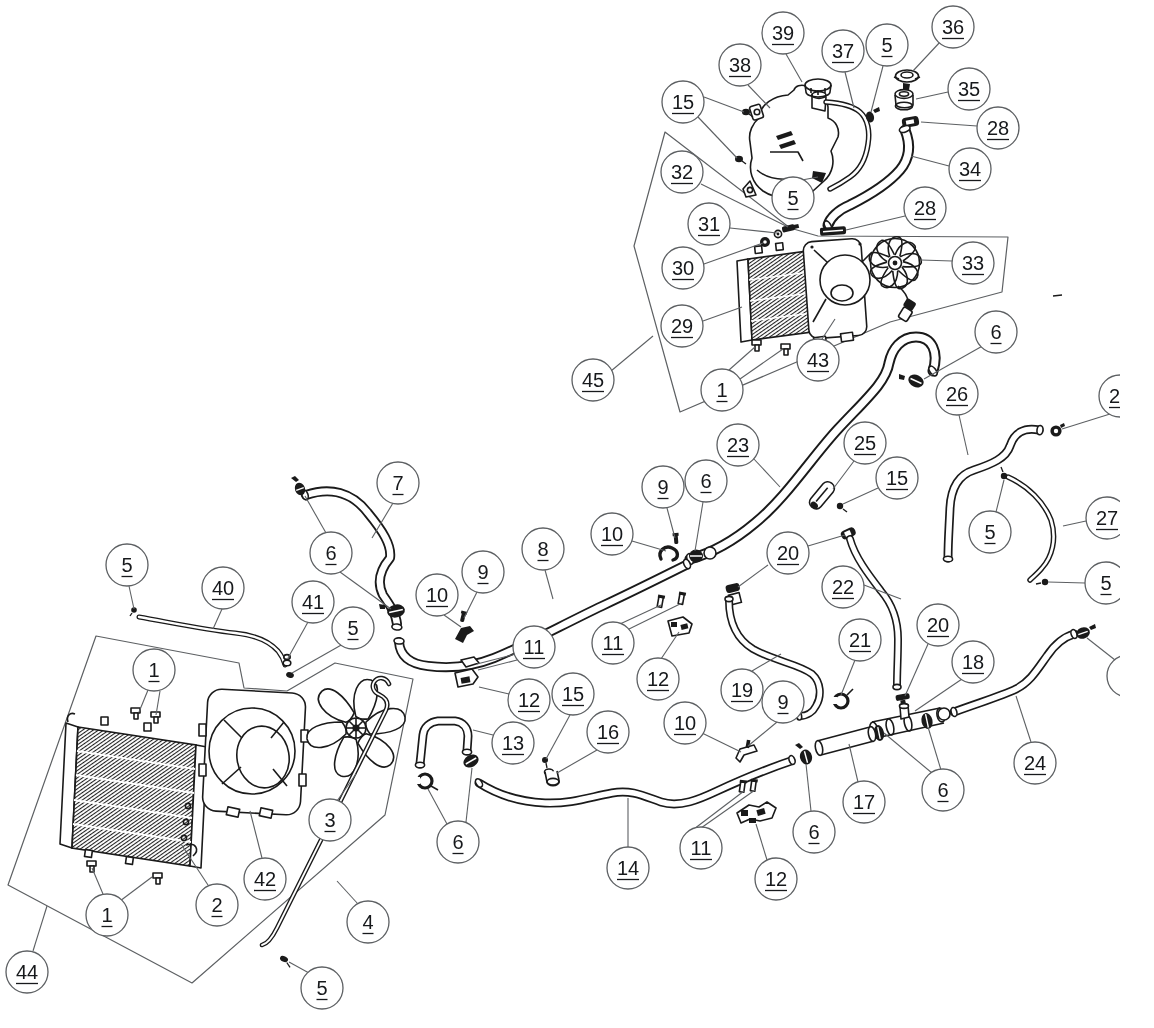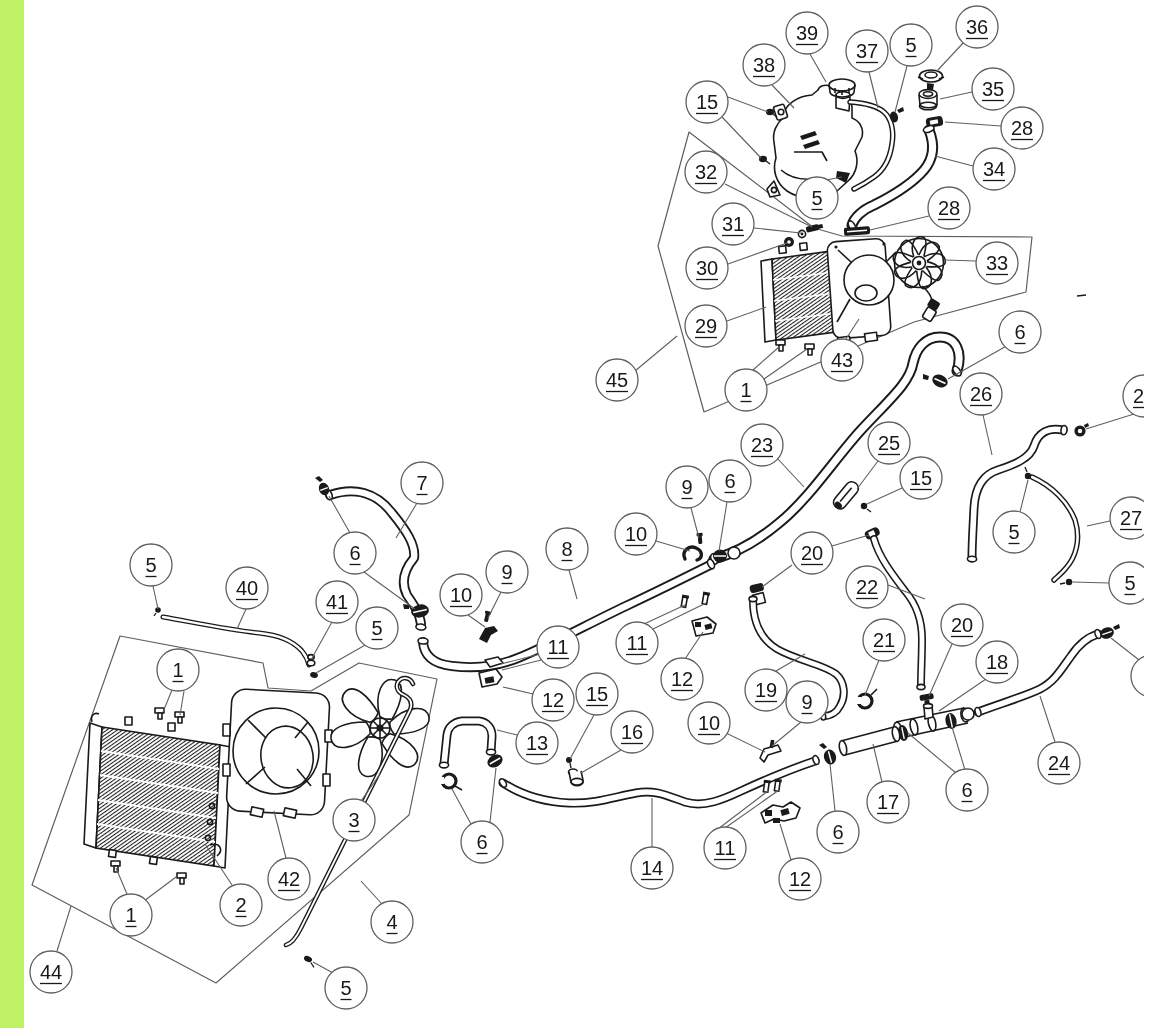--- a/index.html
+++ b/index.html
@@ -1,17 +1,17 @@
 <!DOCTYPE html>
 <html><head>
 <meta charset="utf-8">
 <style>
   html,body{margin:0;padding:0;background:#ffffff;}
-  #stage{position:relative;width:1120px;height:1028px;background:#bef264;overflow:hidden;
-         font-family:"Liberation Sans", sans-serif;padding-left:24px;}
+  #stage{position:relative;width:1120px;height:1028px;background:#5eead4;overflow:hidden;
+         font-family:"Liberation Sans", sans-serif;}
   svg{display:block}
   .ln   {fill:none;stroke:#1a1a1a;stroke-width:1.6;stroke-linejoin:round;}
   .lnF  {fill:#ffffff;stroke:#1a1a1a;stroke-width:1.6;stroke-linejoin:round;}
   .dk   {fill:#1a1a1a;stroke:none;}
   .hoseO{fill:none;stroke:#1a1a1a;stroke-linecap:round;stroke-linejoin:round;}
   .hoseI{fill:none;stroke:#ffffff;stroke-linecap:round;stroke-linejoin:round;}
   .thin {fill:none;stroke:#1a1a1a;stroke-width:1.3;}
   .callout-circle{fill:#ffffff;}
   .callout-text{fill:#17191c;}
 </style>

